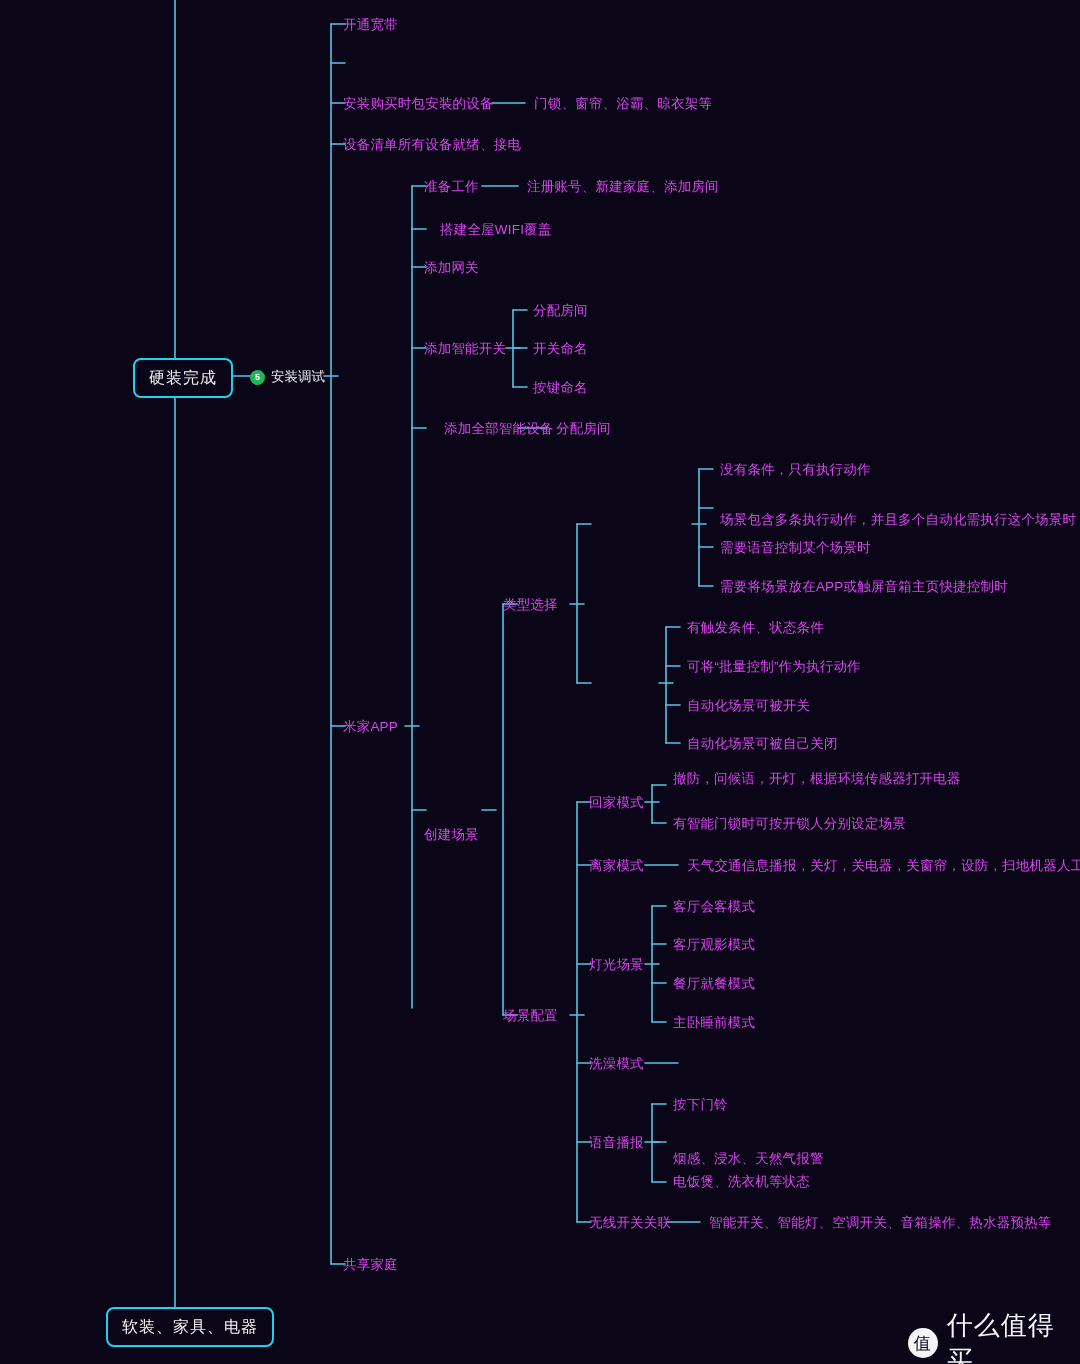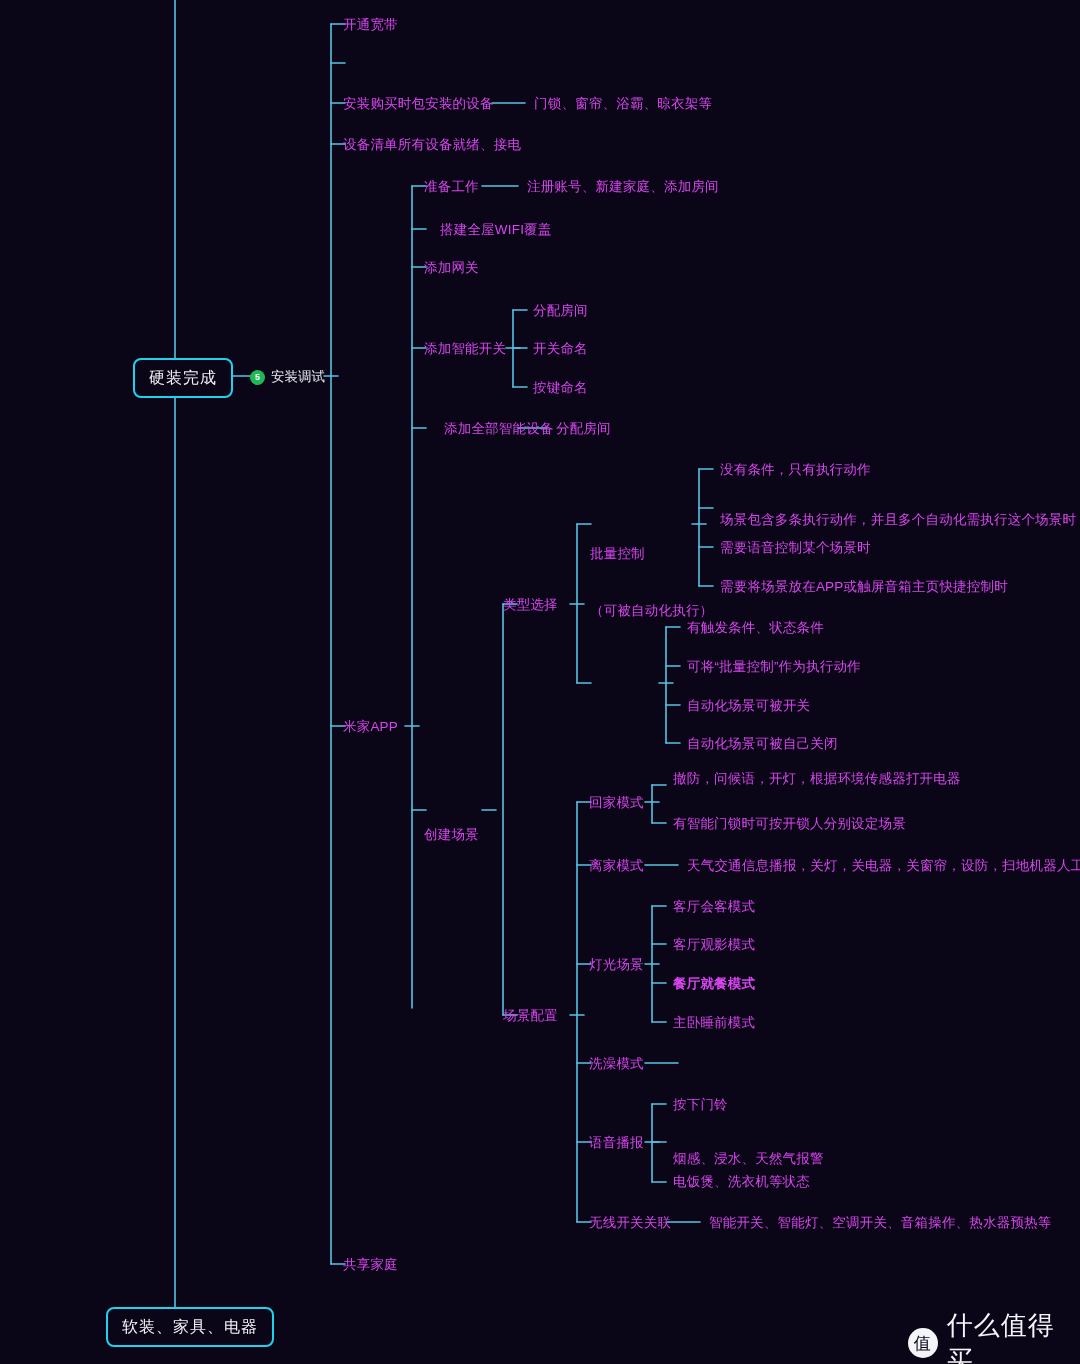--- a/index.html
+++ b/index.html
@@ -232,45 +232,41 @@
   <div class="node" style="left:533px; top:378px;">按键命名</div>
 
   <div class="node" style="left:424px; top:419px;margin-left:20px;">添加全部智能设备</div>
   <div class="node" style="left:556px; top:419px;">分配房间</div>
 
   <div class="node" style="left:424px; top:801px;margin-top:24px;">创建场景</div>
 
   <div class="node" style="left:503px; top:595px;">类型选择</div>
   <div class="node" style="left:503px; top:1006px;">场景配置</div>
 
-  <div class="node two-line" style="left:590px; top:506px; text-align:left;">
-    <div>批量控制</div>
-    <div>（可被自动化执行）</div>
-  </div>
   <div class="node" style="left:720px; top:460px;">没有条件，只有执行动作</div>
   <div class="node" style="left:720px; top:474px;margin-top:36px;">场景包含多条执行动作，并且多个自动化需执行这个场景时</div>
   <div class="node" style="left:720px; top:538px;">需要语音控制某个场景时</div>
   <div class="node" style="left:720px; top:577px;">需要将场景放在APP或触屏音箱主页快捷控制时</div>
 
   <div class="node" style="left:687px; top:618px;">有触发条件、状态条件</div>
   <div class="node" style="left:687px; top:657px;">可将“批量控制”作为执行动作</div>
   <div class="node" style="left:687px; top:696px;">自动化场景可被开关</div>
   <div class="node" style="left:687px; top:734px;">自动化场景可被自己关闭</div>
 
   <div class="node" style="left:589px; top:793px;">回家模式</div>
   <div class="node" style="left:673px; top:769px;">撤防，问候语，开灯，根据环境传感器打开电器</div>
   <div class="node" style="left:673px; top:814px;">有智能门锁时可按开锁人分别设定场景</div>
 
   <div class="node" style="left:589px; top:856px;">离家模式</div>
   <div class="node" style="left:687px; top:856px;">天气交通信息播报，关灯，关电器，关窗帘，设防，扫地机器人工作</div>
 
   <div class="node" style="left:589px; top:955px;">灯光场景</div>
   <div class="node" style="left:673px; top:897px;">客厅会客模式</div>
   <div class="node" style="left:673px; top:935px;">客厅观影模式</div>
-  <div class="node" style="left:673px; top:974px;font-weight:bold;">餐厅就餐模式</div>
+  <div class="node" style="left:673px; top:974px;">餐厅就餐模式</div>
   <div class="node" style="left:673px; top:1013px;">主卧睡前模式</div>
 
   <div class="node" style="left:589px; top:1054px;">洗澡模式</div>
 
   <div class="node" style="left:589px; top:1133px;">语音播报</div>
   <div class="node" style="left:673px; top:1095px;">按下门铃</div>
   <div class="node" style="left:673px; top:1149px;">烟感、浸水、天然气报警</div>
   <div class="node" style="left:673px; top:1172px;">电饭煲、洗衣机等状态</div>
 
   <div class="node" style="left:589px; top:1213px;">无线开关关联</div>

